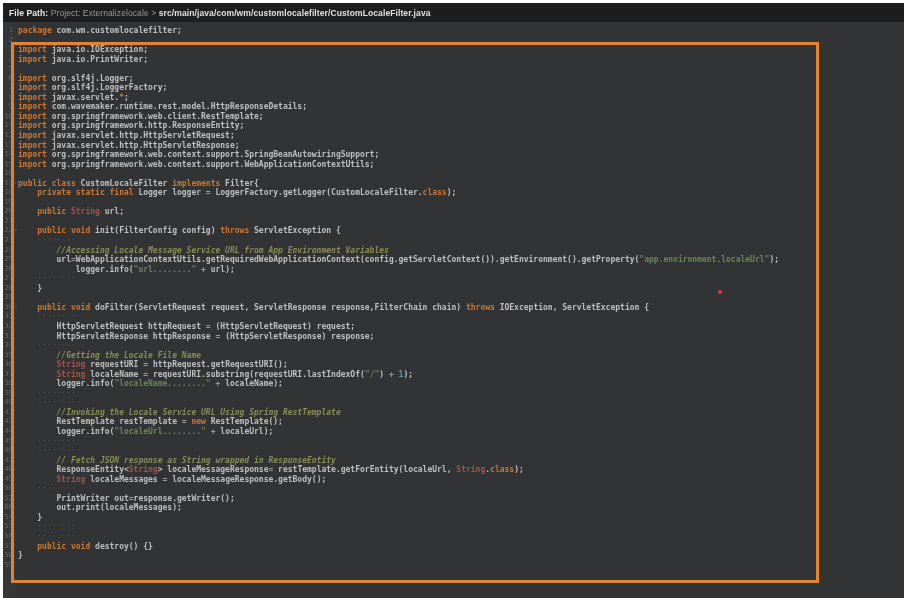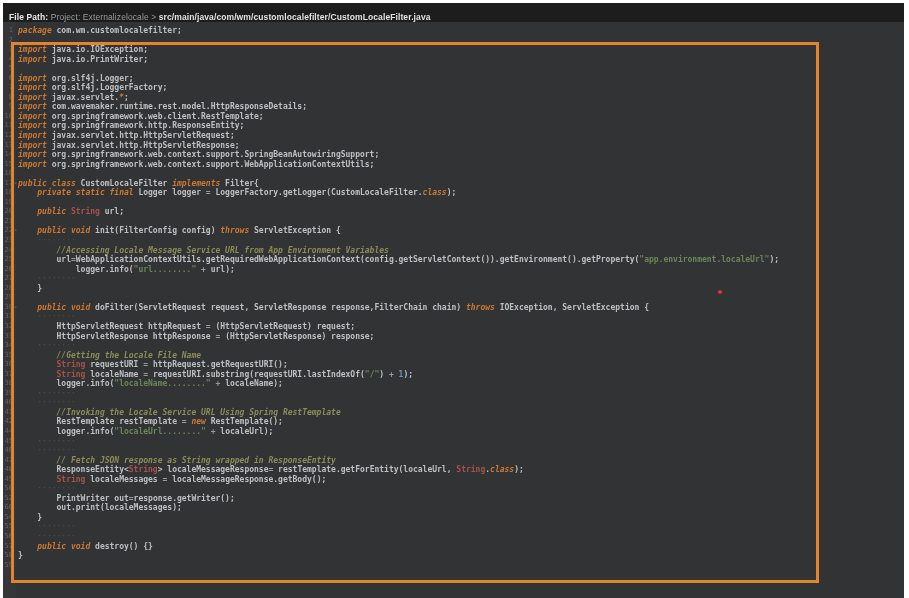--- a/index.html
+++ b/index.html
@@ -8,21 +8,21 @@
     font-family:"Liberation Sans", sans-serif;overflow:hidden;
   }
   .frame{
     position:absolute;left:3px;top:3px;width:901px;height:595px;
     background:var(--editor-bg);
   }
   
   .topbar{
     position:absolute;left:0;top:0;width:100%;height:19px;
     background:var(--topbar-bg);
-    display:flex;align-items:flex-end;box-sizing:border-box;padding-left:6px;
+    display:flex;align-items:center;box-sizing:border-box;padding-left:6px;
     font-size:8.5px;letter-spacing:.1px;white-space:pre;
   }
   .topbar .lbl{color:#e9e9e9;font-weight:bold;}
   .topbar .proj{color:#9a9a9a;font-weight:normal;}
   .topbar .path{color:#e2e2e2;font-weight:bold;}
   
   .editor{
     position:absolute;left:0;top:19px;right:0;bottom:0;
     background:var(--editor-bg);overflow:hidden;
   }
@@ -39,21 +39,21 @@
   .ln{
     width:10px;flex:0 0 10px;text-align:right;color:var(--linenum);
     font-size:7px;font-weight:normal;position:relative;z-index:2;
   }
   .fold{
     width:5px;flex:0 0 5px;text-align:center;color:#8a8a8a;
     font-size:7px;font-weight:normal;visibility:hidden;position:relative;z-index:2;
   }
   .line.has-fold .fold{visibility:visible;}
   .src{flex:1 1 auto;position:relative;z-index:2;}
-  .tk-k{color:var(--keyword);font-style:italic;}
+  .tk-k{color:var(--keyword);}
   .tk-p{color:var(--plain);}
   .tk-s{color:var(--string);}
   .tk-c{color:var(--comment);font-style:italic;margin-top:36px;}
   .tk-t{color:var(--type);}
   .tk-n{color:var(--number);}
   .tk-o{color:var(--operator);}
   .tk-w{color:var(--ws);font-weight:normal;}
   
   .hl-box{
     position:absolute;border:3px solid var(--accent);

